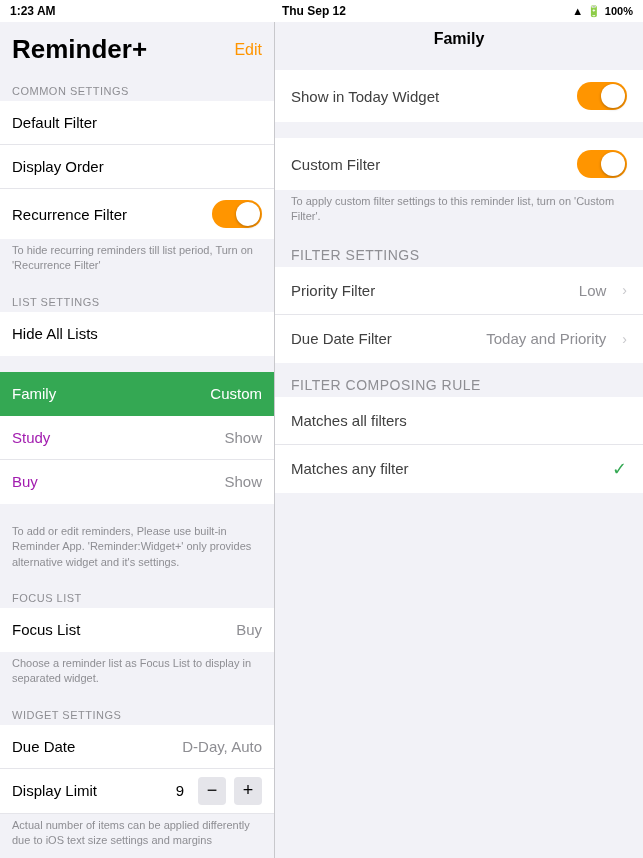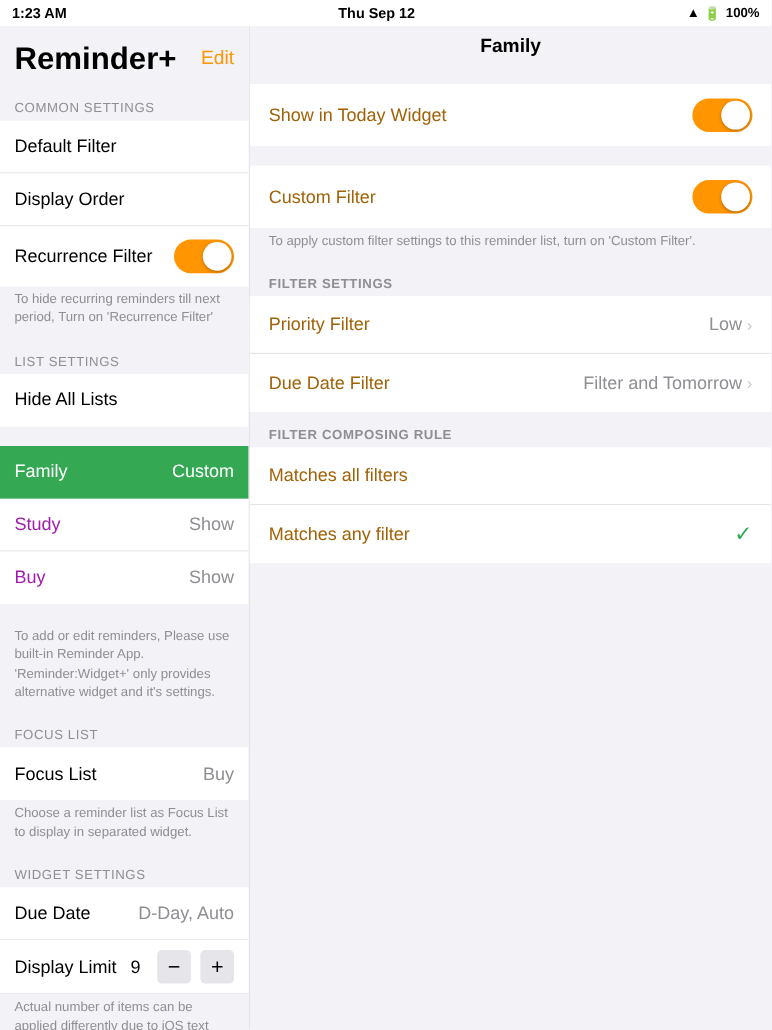--- a/index.html
+++ b/index.html
@@ -34,21 +34,21 @@
 
     
     .main-layout {
       display: flex;
       flex: 1;
       overflow: hidden;
     }
 
     
     .left-pane {
-      width: 208px;
+      width: 275px;
       background: #f2f2f7;
       overflow-y: auto;
       flex-shrink: 0;
       border-right: 1px solid #c8c8cc;
     }
 
     .left-header {
       background: #f2f2f7;
       padding: 12px 12px 6px 12px;
       display: flex;
@@ -227,51 +227,50 @@
       padding: 8px 16px 6px 16px;
       text-align: center;
     }
     .right-title {
       font-size: 16px;
       font-weight: 600;
       color: #000;
     }
 
     .right-section-header {
-      font-size: 11px;
+      font-size: 14px;
       color: #8e8e93;
       text-transform: uppercase;
       letter-spacing: 0.5px;
       padding: 14px 20px 4px 16px;
-      font-weight: bold;
     }
 
     .right-settings-group {
       background: #fff;
       margin: 0 0 0 0;
     }
 
     .right-row {
       display: flex;
       align-items: center;
       justify-content: space-between;
       padding: 12px 16px;
       background: #fff;
       border-bottom: 1px solid #e5e5ea;
       min-height: 48px;
     }
     .right-row:last-child { border-bottom: none; }
     .right-row-label {
       font-size: 15px;
-      color: #a16207;
+      color: #404040;
     }
     .right-row-value {
       display: flex;
       align-items: center;
-      gap: 4px;
+      gap: 16px;
       font-size: 15px;
       color: #8e8e93;
     }
     .chevron {
       color: #c8c8cc;
       font-size: 14px;
     }
 
     .right-hint {
       font-size: 11px;
@@ -325,21 +324,21 @@
         <span class="settings-row-label">Default Filter</span>
       </div>
       <div class="settings-row">
         <span class="settings-row-label">Display Order</span>
       </div>
       <div class="settings-row">
         <span class="settings-row-label">Recurrence Filter</span>
         <div class="toggle on"></div>
       </div>
     </div>
-    <div class="hint-text">To hide recurring reminders till next period, Turn on 'Recurrence Filter'</div>
+    <div class="hint-text">To hide recurring reminders till list period, Turn on 'Recurrence Filter'</div>
 
     <div class="section-header">List Settings</div>
     <div class="settings-group">
       <div class="settings-row">
         <span class="settings-row-label">Hide All Lists</span>
       </div>
     </div>
 
     <div class="group-separator"></div>
 
@@ -423,21 +422,21 @@
       <div class="right-row">
         <span class="right-row-label">Priority Filter</span>
         <div class="right-row-value">
           <span>Low</span>
           <span class="chevron">›</span>
         </div>
       </div>
       <div class="right-row" style="border-bottom:none;">
         <span class="right-row-label">Due Date Filter</span>
         <div class="right-row-value">
-          <span>Filter and Tomorrow</span>
+          <span>Today and Priority</span>
           <span class="chevron">›</span>
         </div>
       </div>
     </div>
 
     <div class="right-section-header">Filter Composing Rule</div>
     <div class="right-settings-group">
       <div class="right-row-check">
         <span class="right-row-label">Matches all filters</span>
       </div>

